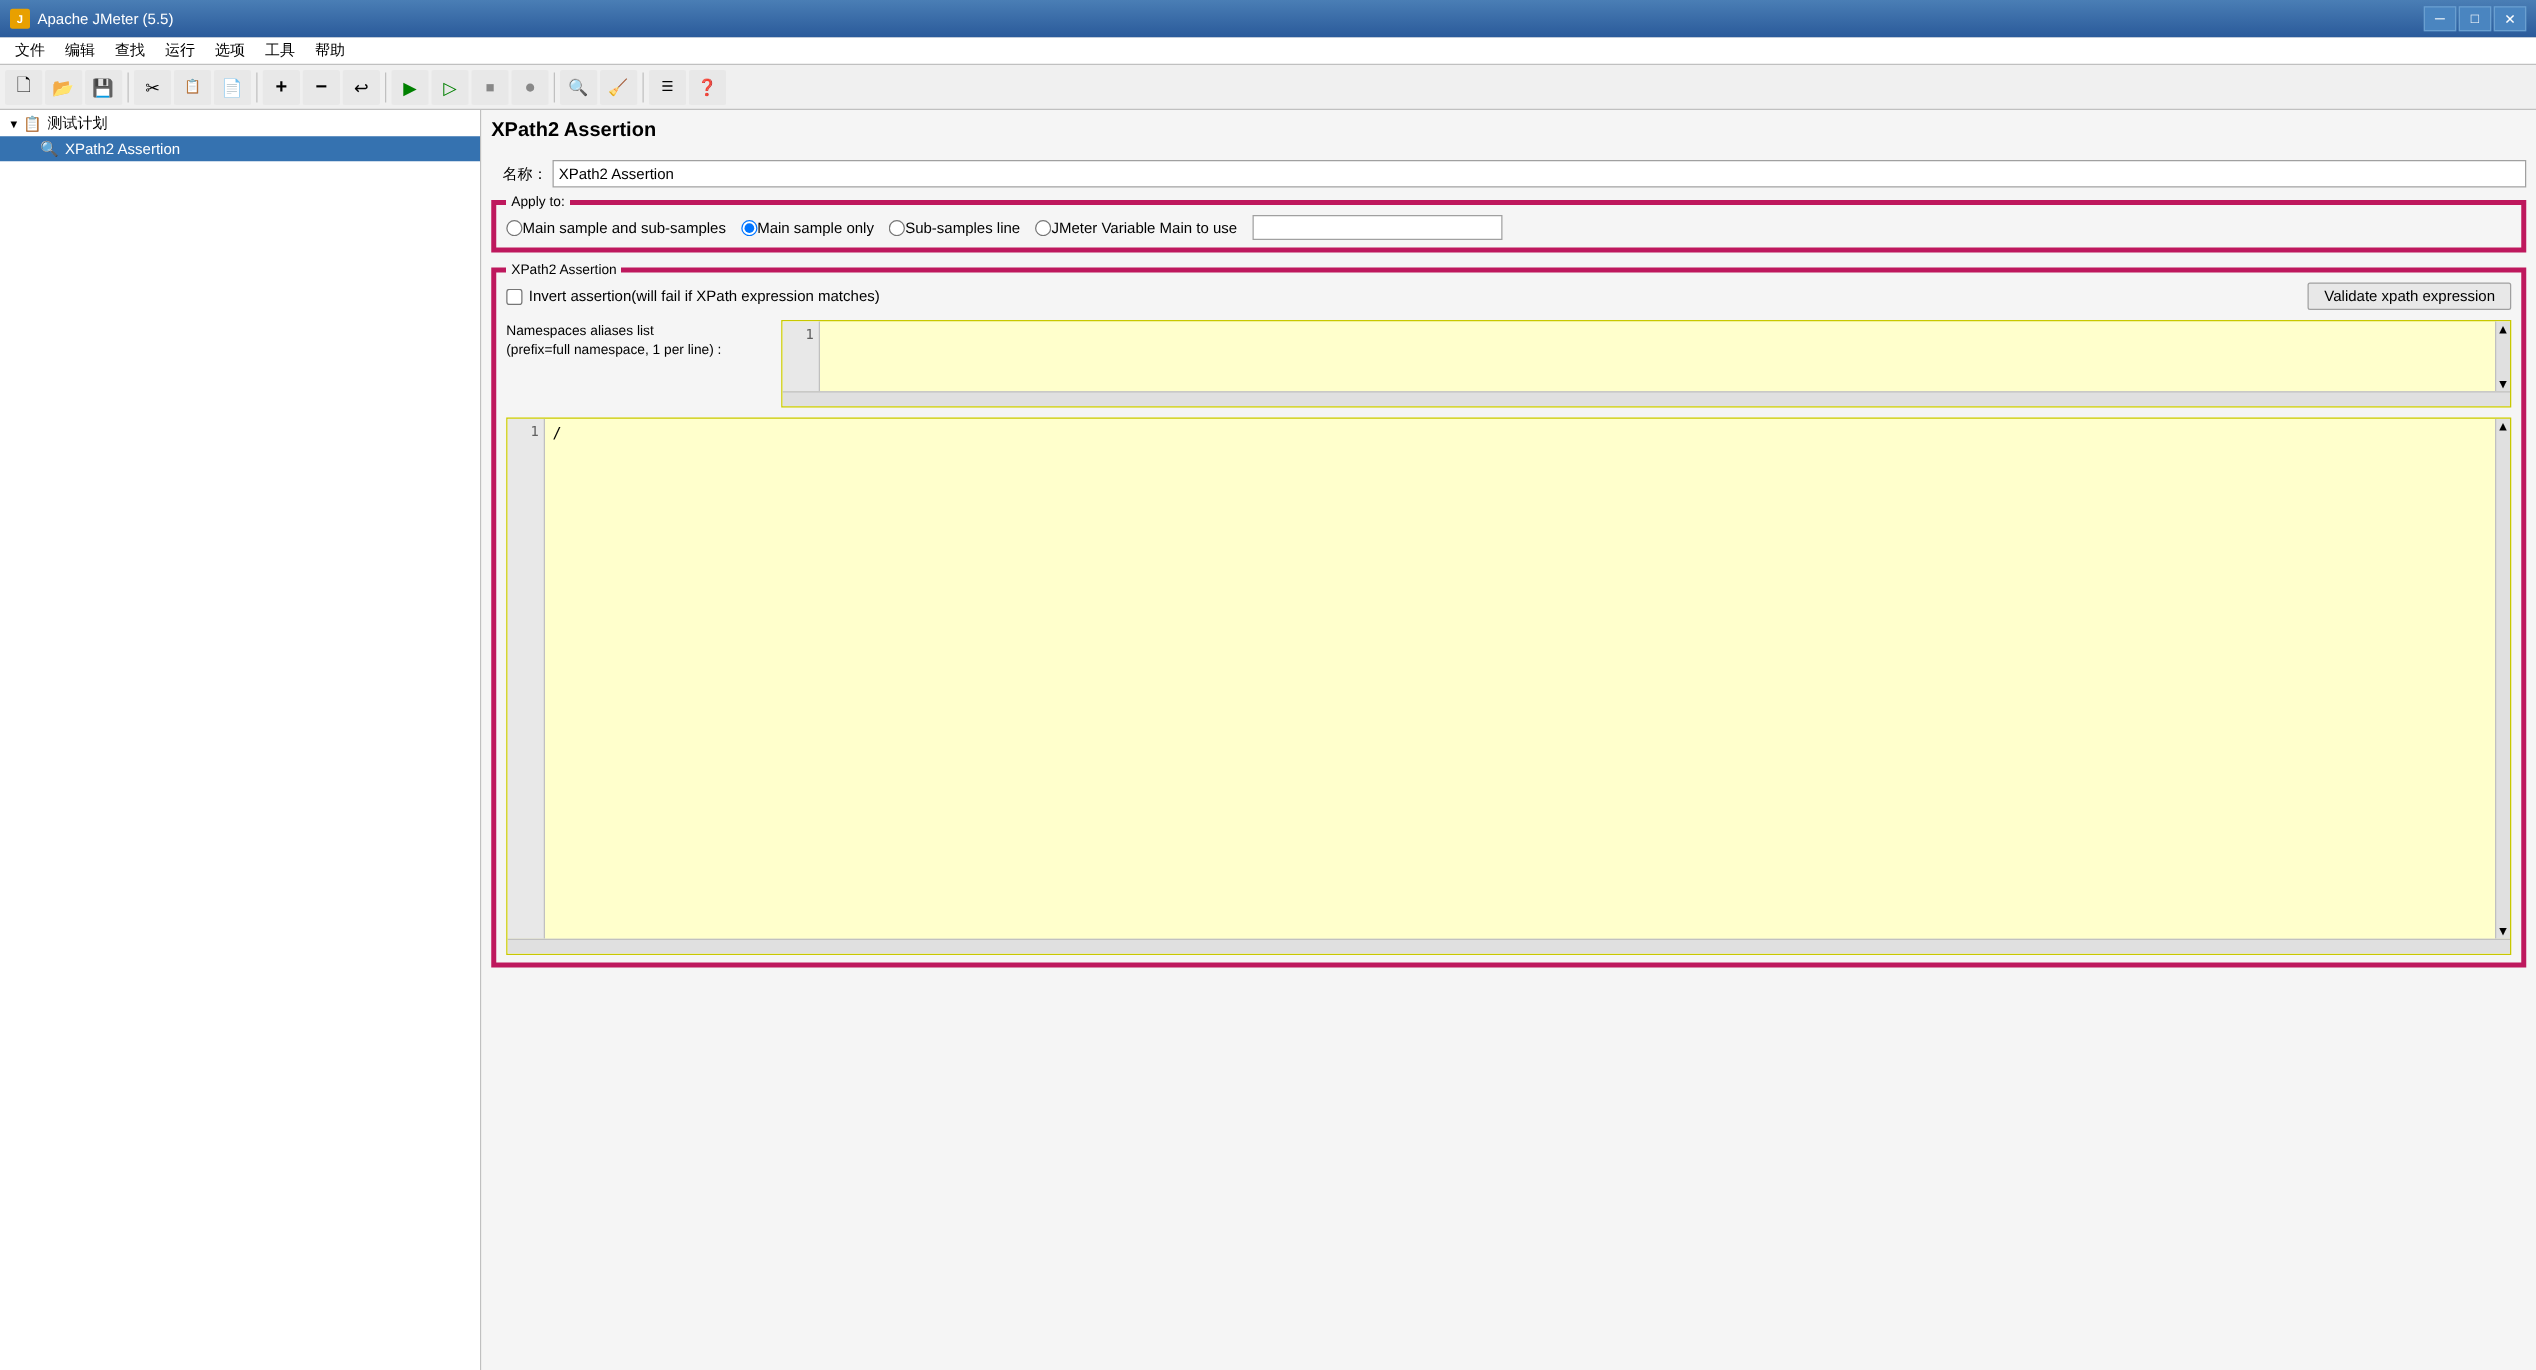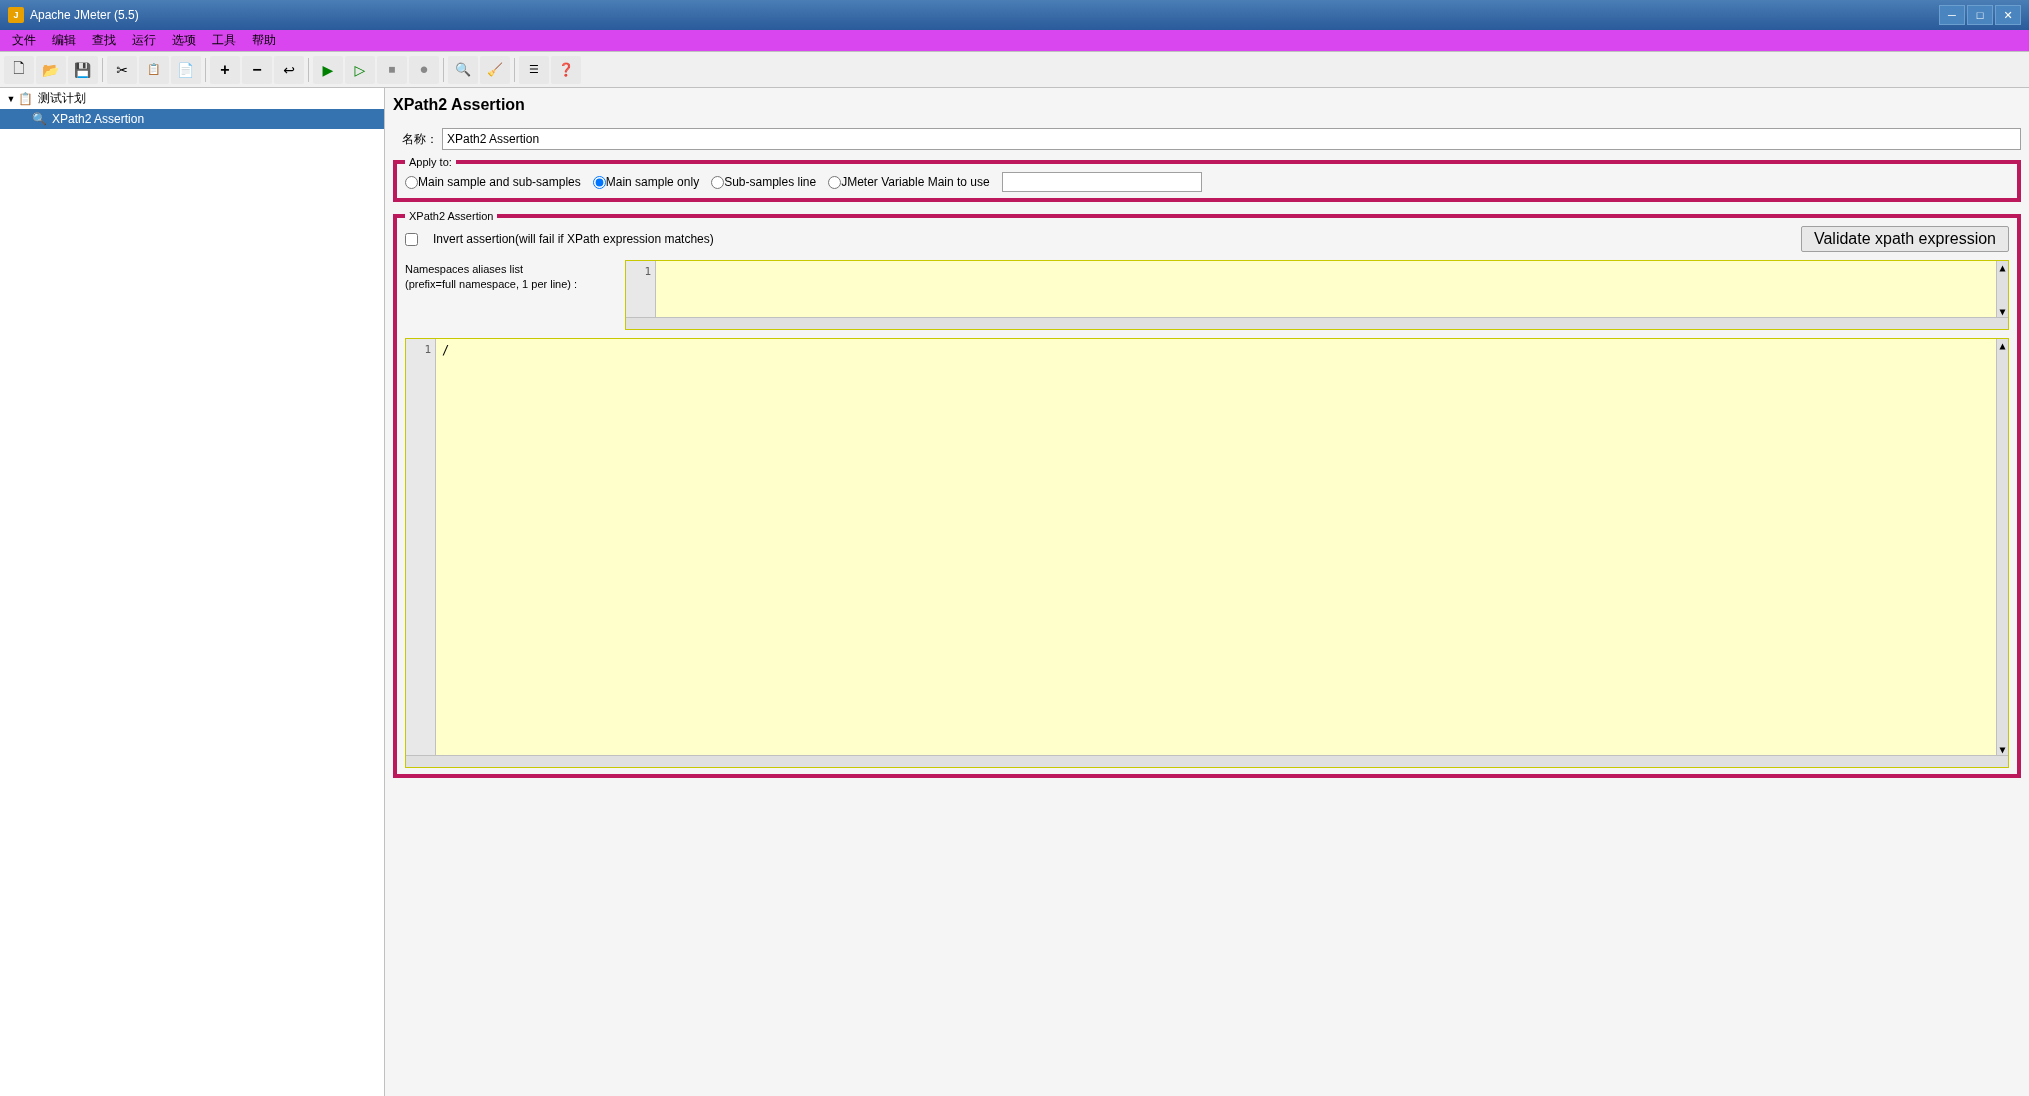--- a/index.html
+++ b/index.html
@@ -52,21 +52,21 @@
       color: white;
       font-size: 11px;
       cursor: pointer;
       display: flex;
       align-items: center;
       justify-content: center;
     }
 
     
     .menu-bar {
-      background: #d946ef;
+      background: #ffffff;
       height: 22px;
       display: flex;
       align-items: center;
       padding: 0 4px;
       border-bottom: 1px solid #c0c0c0;
       font-size: 12px;
     }
     .menu-item {
       padding: 2px 8px;
       cursor: pointer;
@@ -206,29 +206,29 @@
 
     .checkbox-row {
       display: flex;
       align-items: center;
       justify-content: space-between;
       margin-bottom: 8px;
     }
     .checkbox-label {
       display: flex;
       align-items: center;
-      gap: 15px;
+      gap: 5px;
       font-size: 12px;
     }
 
     .validate-btn {
       background: #e8e8e8;
       border: 1px solid #a0a0a0;
       padding: 3px 12px;
-      font-size: 16px;
+      font-size: 12px;
       cursor: pointer;
       font-family: inherit;
       border-radius: 2px;
     }
 
     
     .namespace-row {
       display: flex;
       align-items: flex-start;
       margin-bottom: 8px;

